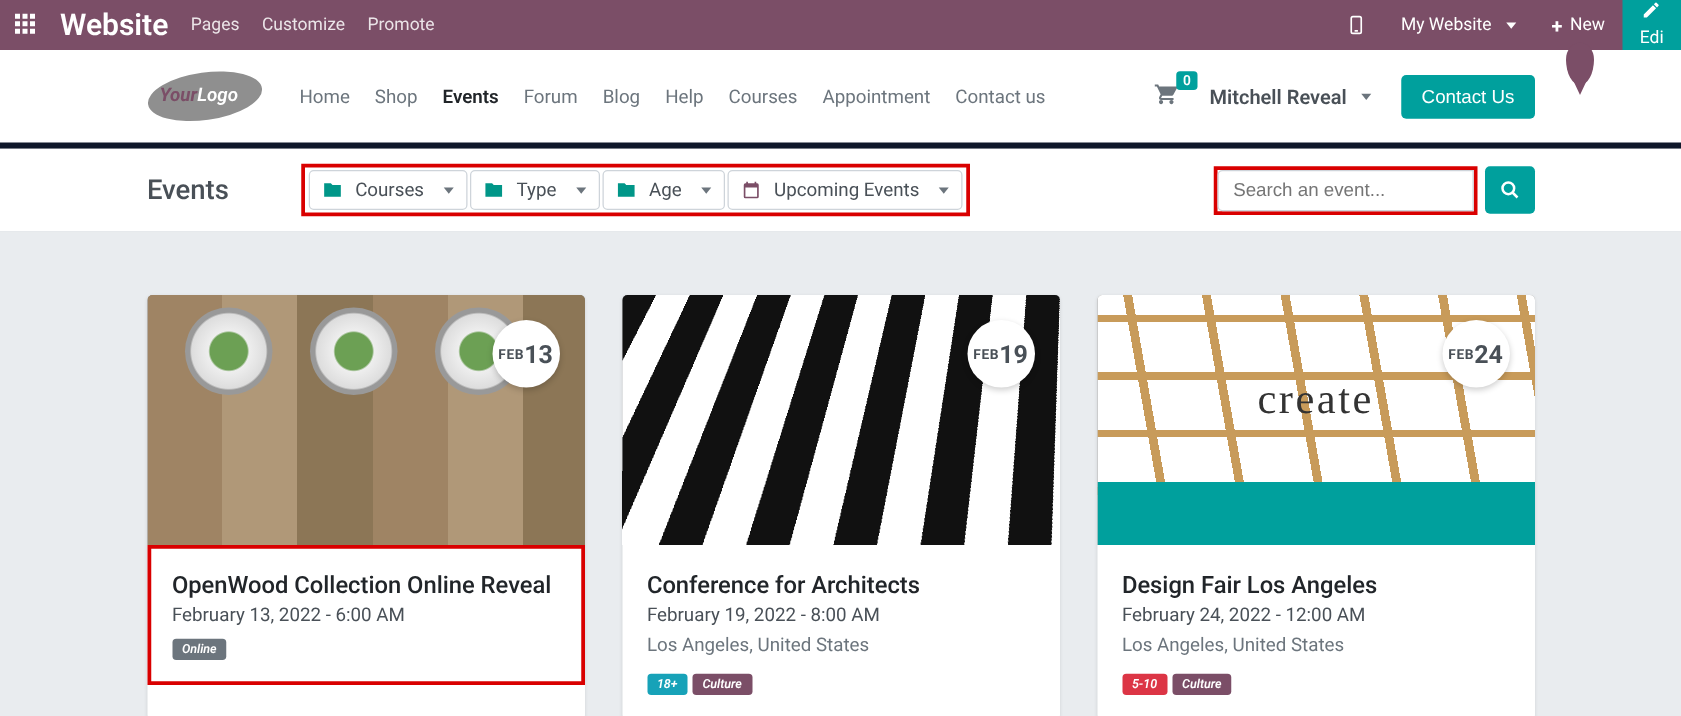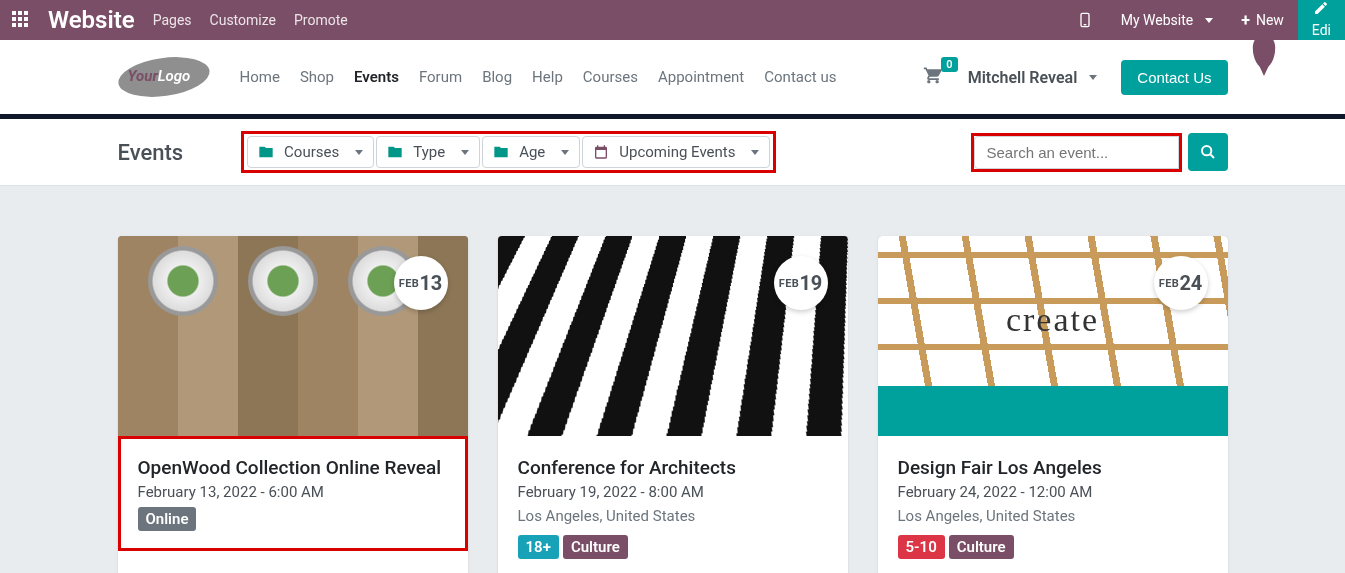--- a/index.html
+++ b/index.html
@@ -54,21 +54,21 @@
   .card { flex:1; background:#fff; border-radius:4px; overflow:visible; box-shadow:0 1px 3px rgba(0,0,0,.1); position:relative; cursor:pointer; }
   .card-img { height:200px; background:#888; position:relative; border-radius:4px 4px 0 0; overflow:hidden; }
   .date-badge { position:absolute; top:20px; right:20px; width:54px; height:54px; background:#fff; border-radius:50%; display:flex; flex-direction:row; align-items:center; justify-content:center; box-shadow:0 2px 5px rgba(0,0,0,.2); }
   .date-badge .mo { font-size:11px; font-weight:700; color:#495057; letter-spacing:.5px; }
   .date-badge .dy { font-size:20px; font-weight:700; color:#495057; }
   .card-body { padding:20px; position:relative; }
   .card-body.hl { outline:3px solid #d90000; outline-offset:-3px; }
   .card-title { font-size:19px; font-weight:500; color:#212529; margin-bottom:4px; }
   .card-date { font-size:15px; color:#495057; margin-bottom:6px; }
   .card-loc { font-size:15px; color:#6c757d; margin-bottom:10px; }
-  .tag { display:inline-block; font-size:15px; font-weight:600; color:#fff; padding:3px 8px; border-radius:3px; margin-right:4px; }
+  .tag { display:inline-block; font-size:10px; font-weight:600; color:#fff; padding:3px 8px; border-radius:3px; margin-right:4px;font-style:italic; }
   .tag.gray { background:#6c757d; }
   .tag.blue { background:#17a2b8; }
   .tag.purple { background:#7b4e67; }
   .tag.red { background:#dc3545; }
   
   
   .img-wood { background:repeating-linear-gradient(90deg,#9f8464 0 60px,#b09878 60px 120px,#8c7656 120px 180px); position:relative; width:100%; height:100%; }
   .pot { position:absolute; top:10px; width:70px; height:70px; background:radial-gradient(circle,#6ca054 30%,#eee 33%,#ddd 60%,#999 63%); border-radius:50%; }
   .img-building { background:linear-gradient(180deg,#cfd6dd 0%,#e5eaef 100%); position:relative; width:100%; height:100%; overflow:hidden; }
   .stripes { position:absolute; inset:0; background:repeating-linear-gradient(105deg,#111 0 26px,#fff 26px 52px); transform:perspective(300px) rotateX(24deg); transform-origin:top; }

